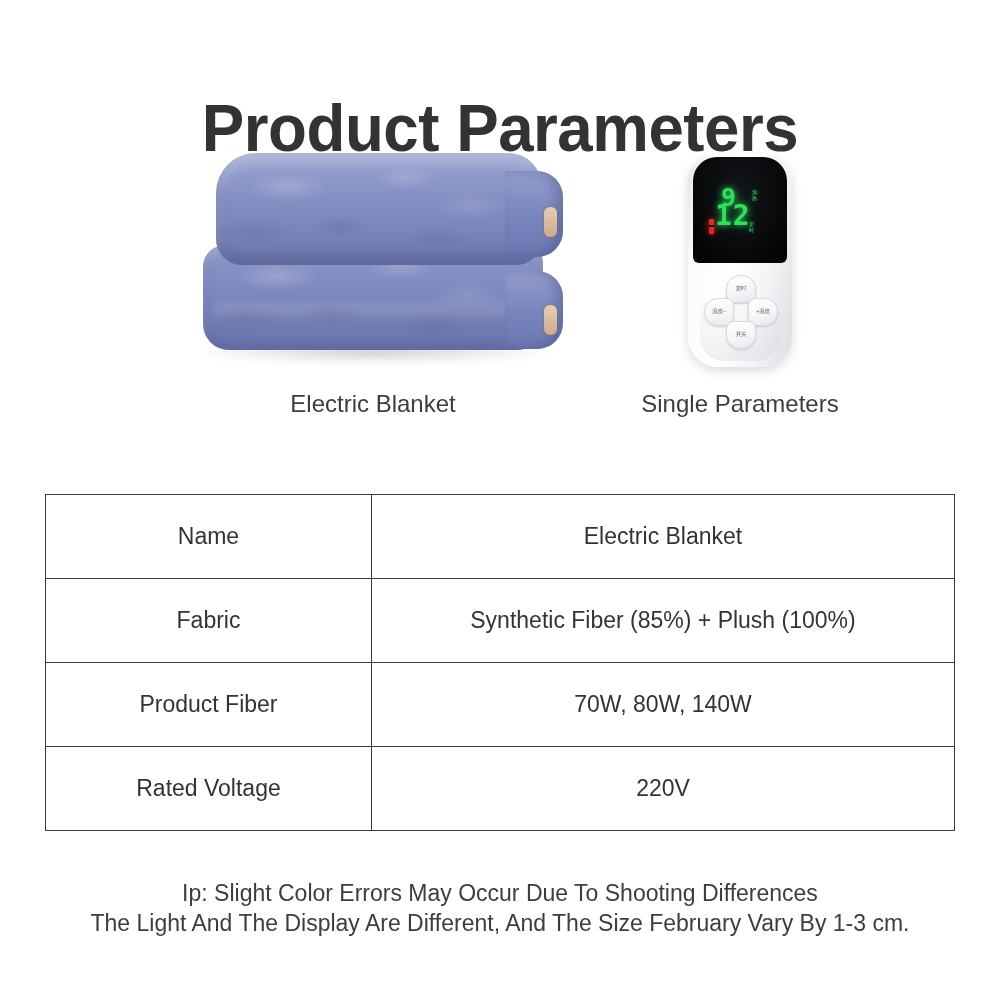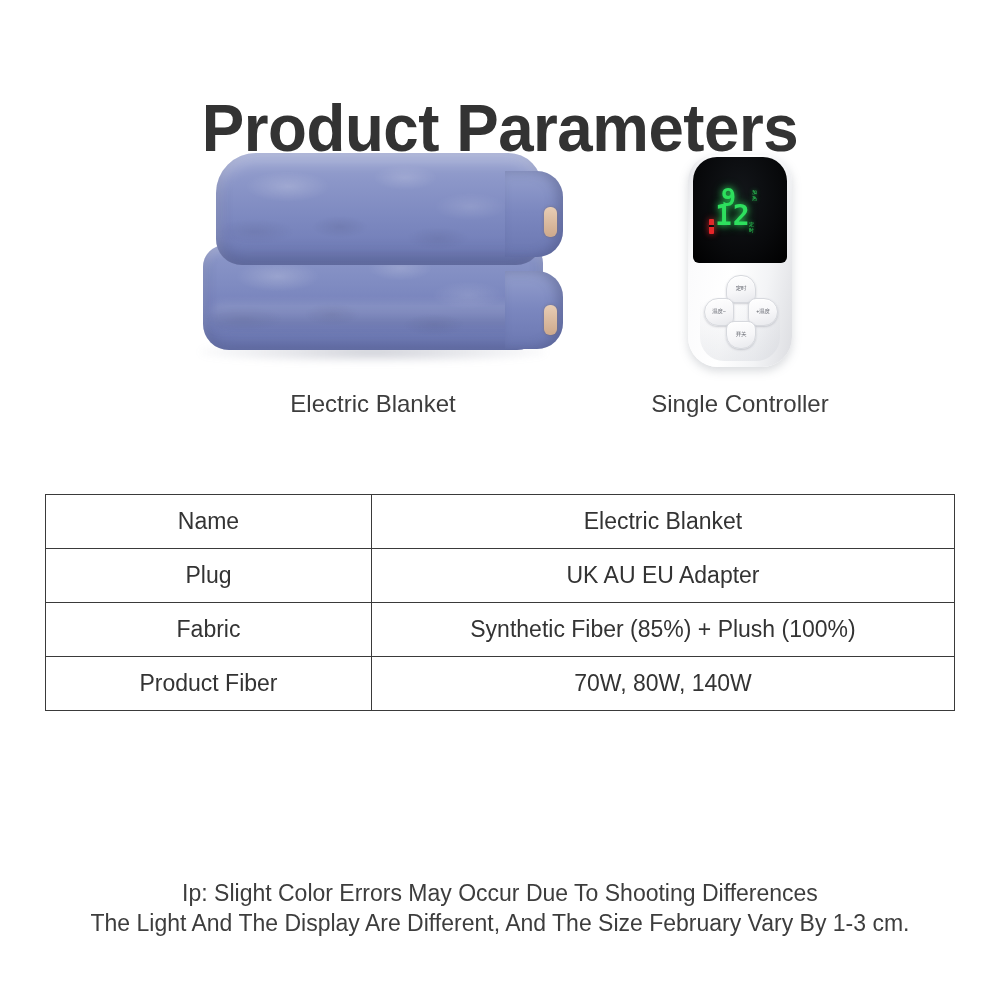--- a/index.html
+++ b/index.html
@@ -248,21 +248,21 @@
     border-collapse: collapse;
     table-layout: fixed;
   }
   .param-table td {
     border: 1px solid #3a3a3a;
     height: 53px;
     font-size: 23px;
     color: #333333;
     text-align: center;
     vertical-align: middle;
-    padding: 0 6px;
+    padding: 15px 6px;
   }
   .param-table td.k { width: 313px; }
 
   
   .footnote {
     position: absolute;
     left: 0;
     top: 878px;
     width: 1000px;
     text-align: center;
@@ -303,40 +303,40 @@
     </div>
     <div class="btn-pad">
       <div class="petal petal-top">定时</div>
       <div class="petal petal-left">温度−</div>
       <div class="petal petal-right">+温度</div>
       <div class="petal petal-bottom">开关</div>
     </div>
   </div>
 
   <div class="caption caption-blanket">Electric Blanket</div>
-  <div class="caption caption-controller">Single Controller</div>
+  <div class="caption caption-controller">Single Parameters</div>
 </div>
 
 <table class="param-table">
   <tbody>
     <tr>
       <td class="k">Name</td>
       <td class="v">Electric Blanket</td>
-    </tr>
-    <tr>
-      <td class="k">Plug</td>
-      <td class="v">UK AU EU Adapter</td>
     </tr>
     <tr>
       <td class="k">Fabric</td>
       <td class="v">Synthetic Fiber (85%) + Plush (100%)</td>
     </tr>
     <tr>
       <td class="k">Product Fiber</td>
       <td class="v">70W, 80W, 140W</td>
     </tr>
+    <tr>
+      <td class="k">Rated Voltage</td>
+      <td class="v">220V</td>
+    </tr>
   </tbody>
 </table>
 
 <div class="footnote">
   <div>Ip: Slight Color Errors May Occur Due To Shooting Differences</div>
   <div>The Light And The Display Are Different, And The Size February Vary By 1-3 cm.</div>
 </div>
 
 </body></html>

